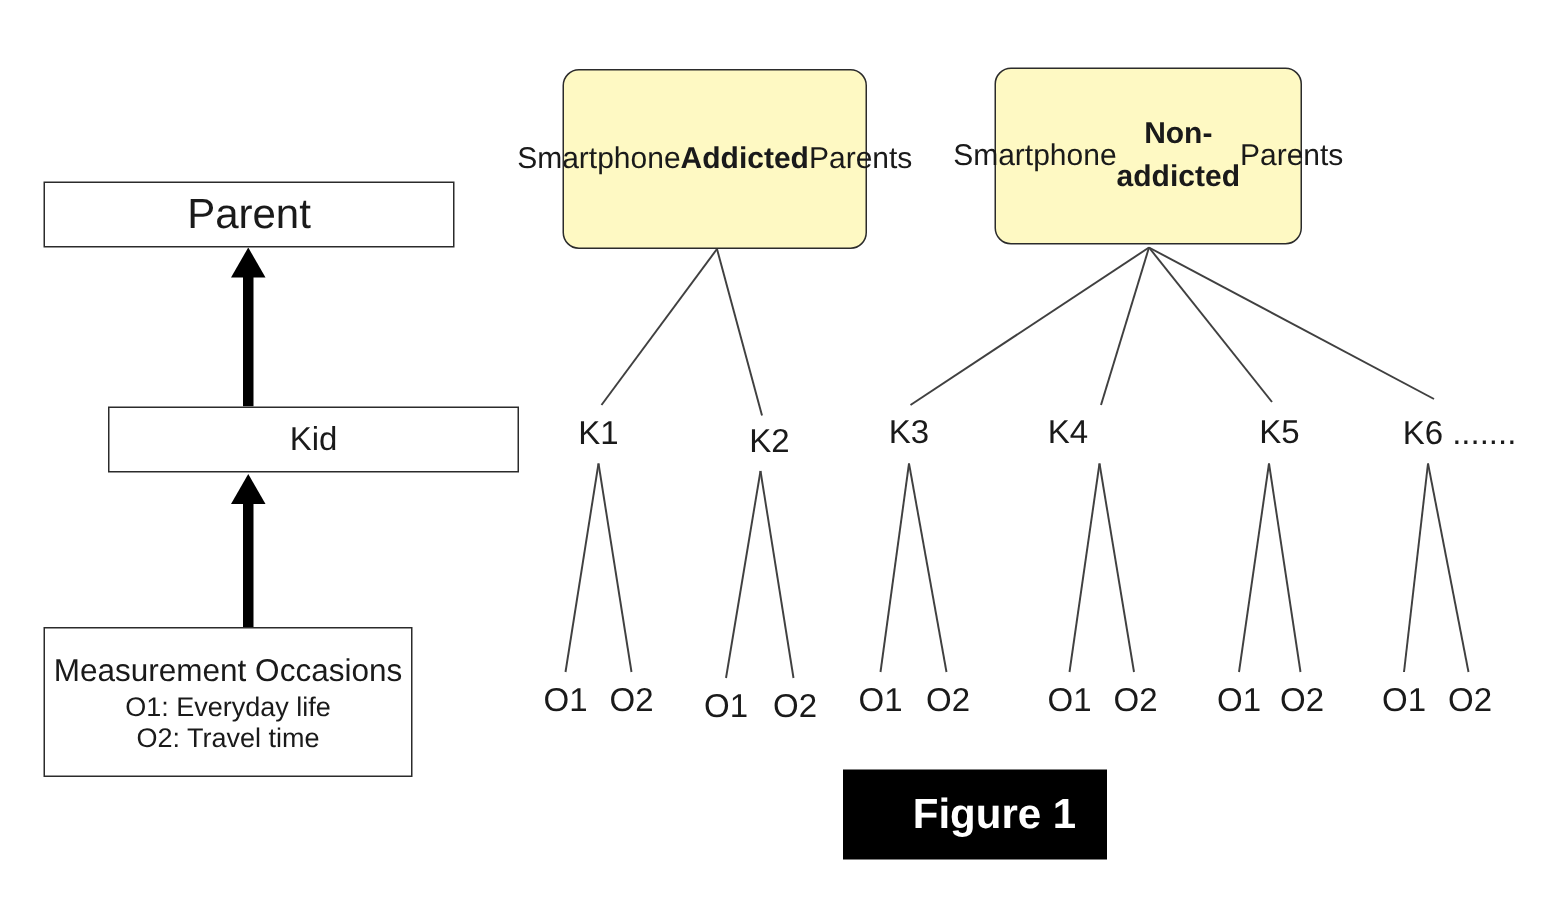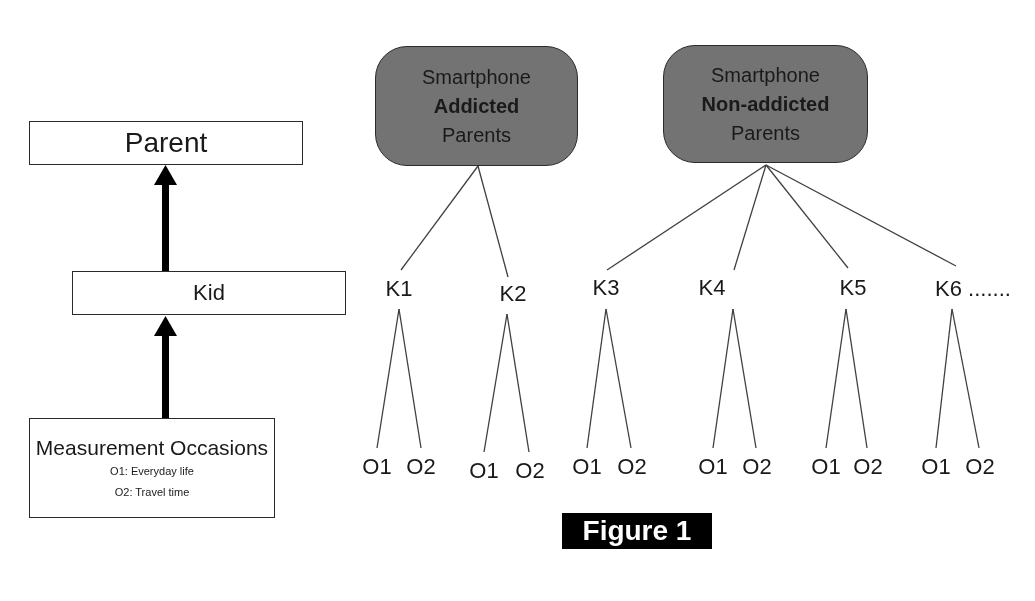--- a/index.html
+++ b/index.html
@@ -29,55 +29,56 @@
     flex-direction: column;
     align-items: center;
     justify-content: center;
     text-align: center;
     box-sizing: border-box;
   }
   .box-parent  { left: 29px;  top: 121px; width: 274px; height: 44px;  font-size: 28px; }
   .box-kid     { left: 29px;  top: 271px; width: 274px; height: 44px;  font-size: 22px; margin-left: 43px; }
   .box-meas    { left: 29px;  top: 418px; width: 246px; height: 100px; }
   .meas-title  { font-size: 21px; line-height: 27px; }
-  .meas-sub    { font-size: 11px; line-height: 21px; }
+  .meas-sub    { font-size: 18px; line-height: 21px; }
   .rbox {
     position: absolute;
     border: 1.5px solid #2b2b2b;
-    border-radius: 32px;
-    background: #737373;
+    border-radius: 11px;
+    background: #fef9c3;
     display: flex;
-    flex-direction: column;
+    flex-direction: row;
     align-items: center;
     justify-content: center;
     text-align: center;
     font-size: 20px;
     line-height: 29px;
     box-sizing: border-box;
   }
   .rbox-addicted    { left: 375px; top: 46px; width: 203px; height: 120px; }
   .rbox-nonaddicted { left: 663px; top: 45px; width: 205px; height: 118px; }
   .rbox .bold { font-weight: bold; }
   .klabel, .olabel {
     position: absolute;
     transform: translate(-50%, -50%);
     font-size: 22px;
     white-space: nowrap;
   }
   .figure-box {
     position: absolute;
     left: 562px; top: 513px;
-    width: 150px; height: 36px;
+    width: 150px; height: 60px;
     background: #000000;
     color: #ffffff;
     display: flex;
     align-items: center;
     justify-content: center;
     font-size: 28px;
     font-weight: bold;
+    padding-left: 26px;
   }
 </style>
 </head>
 <body>
 
 <div class="canvas">
 
   <svg class="lines" viewBox="0 0 1035 601" xmlns="http://www.w3.org/2000/svg">
 
     <g>

